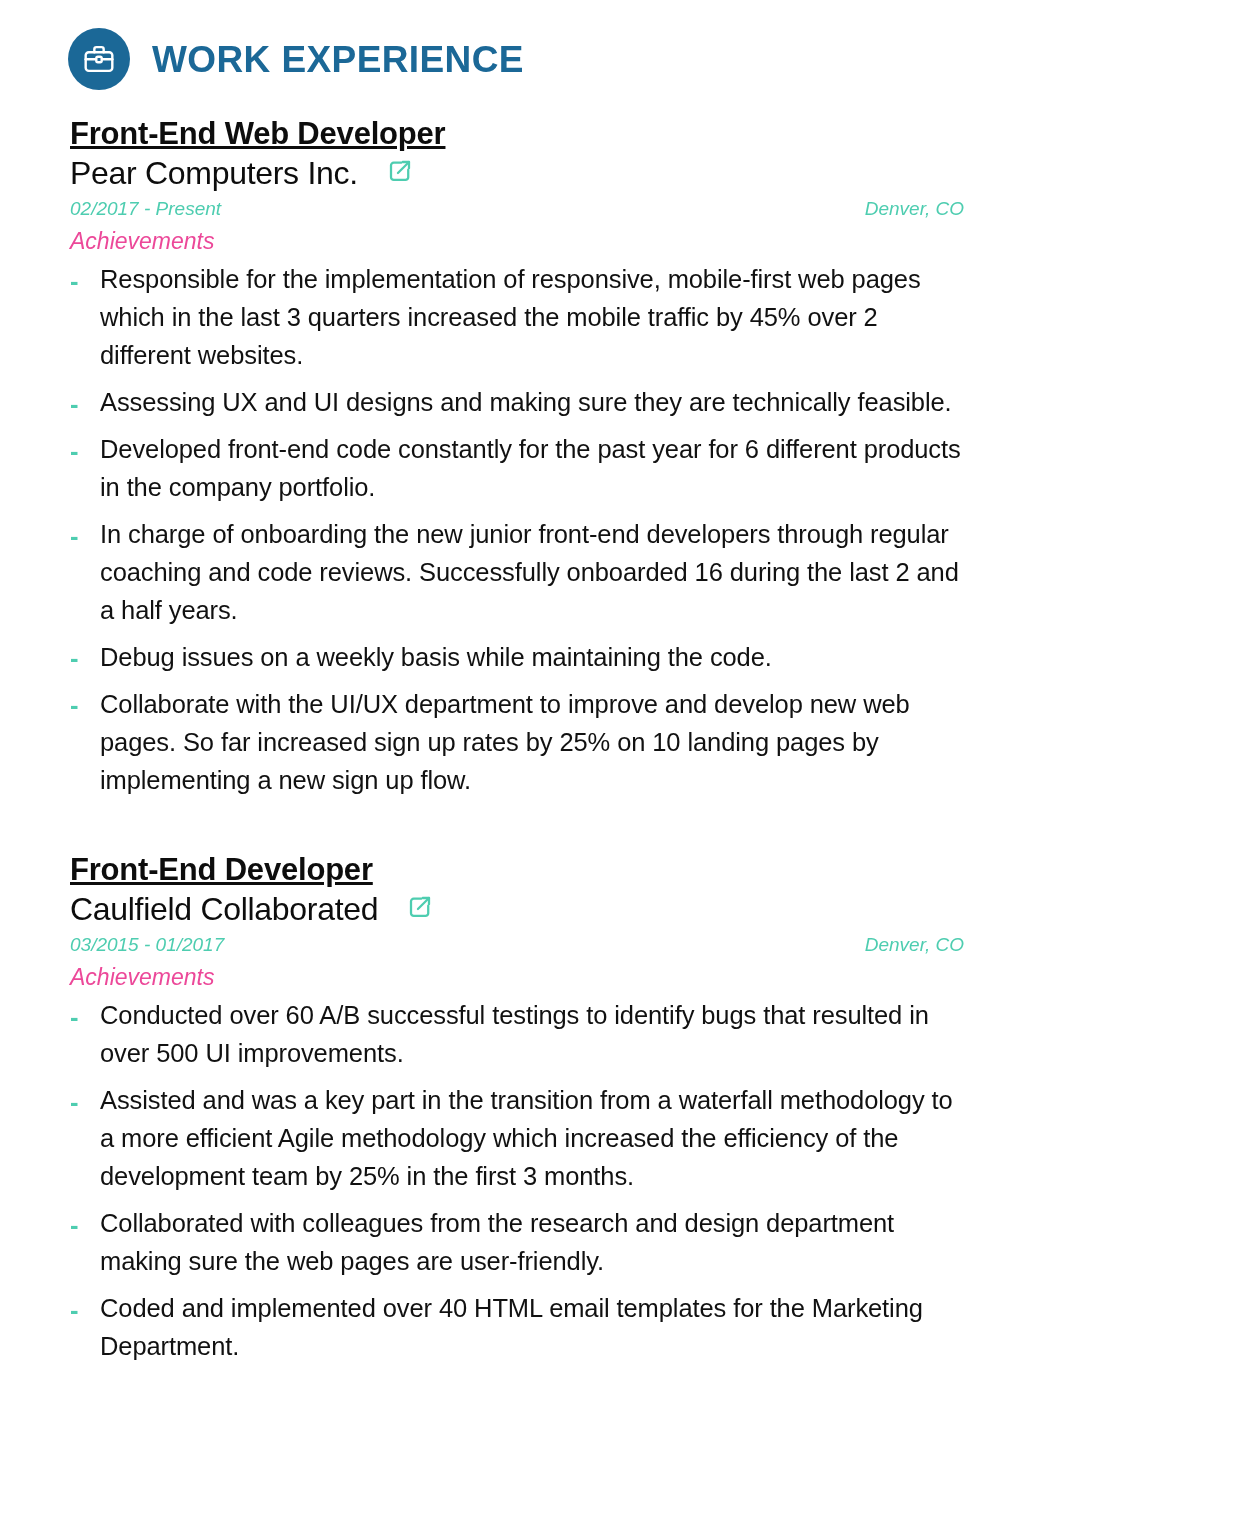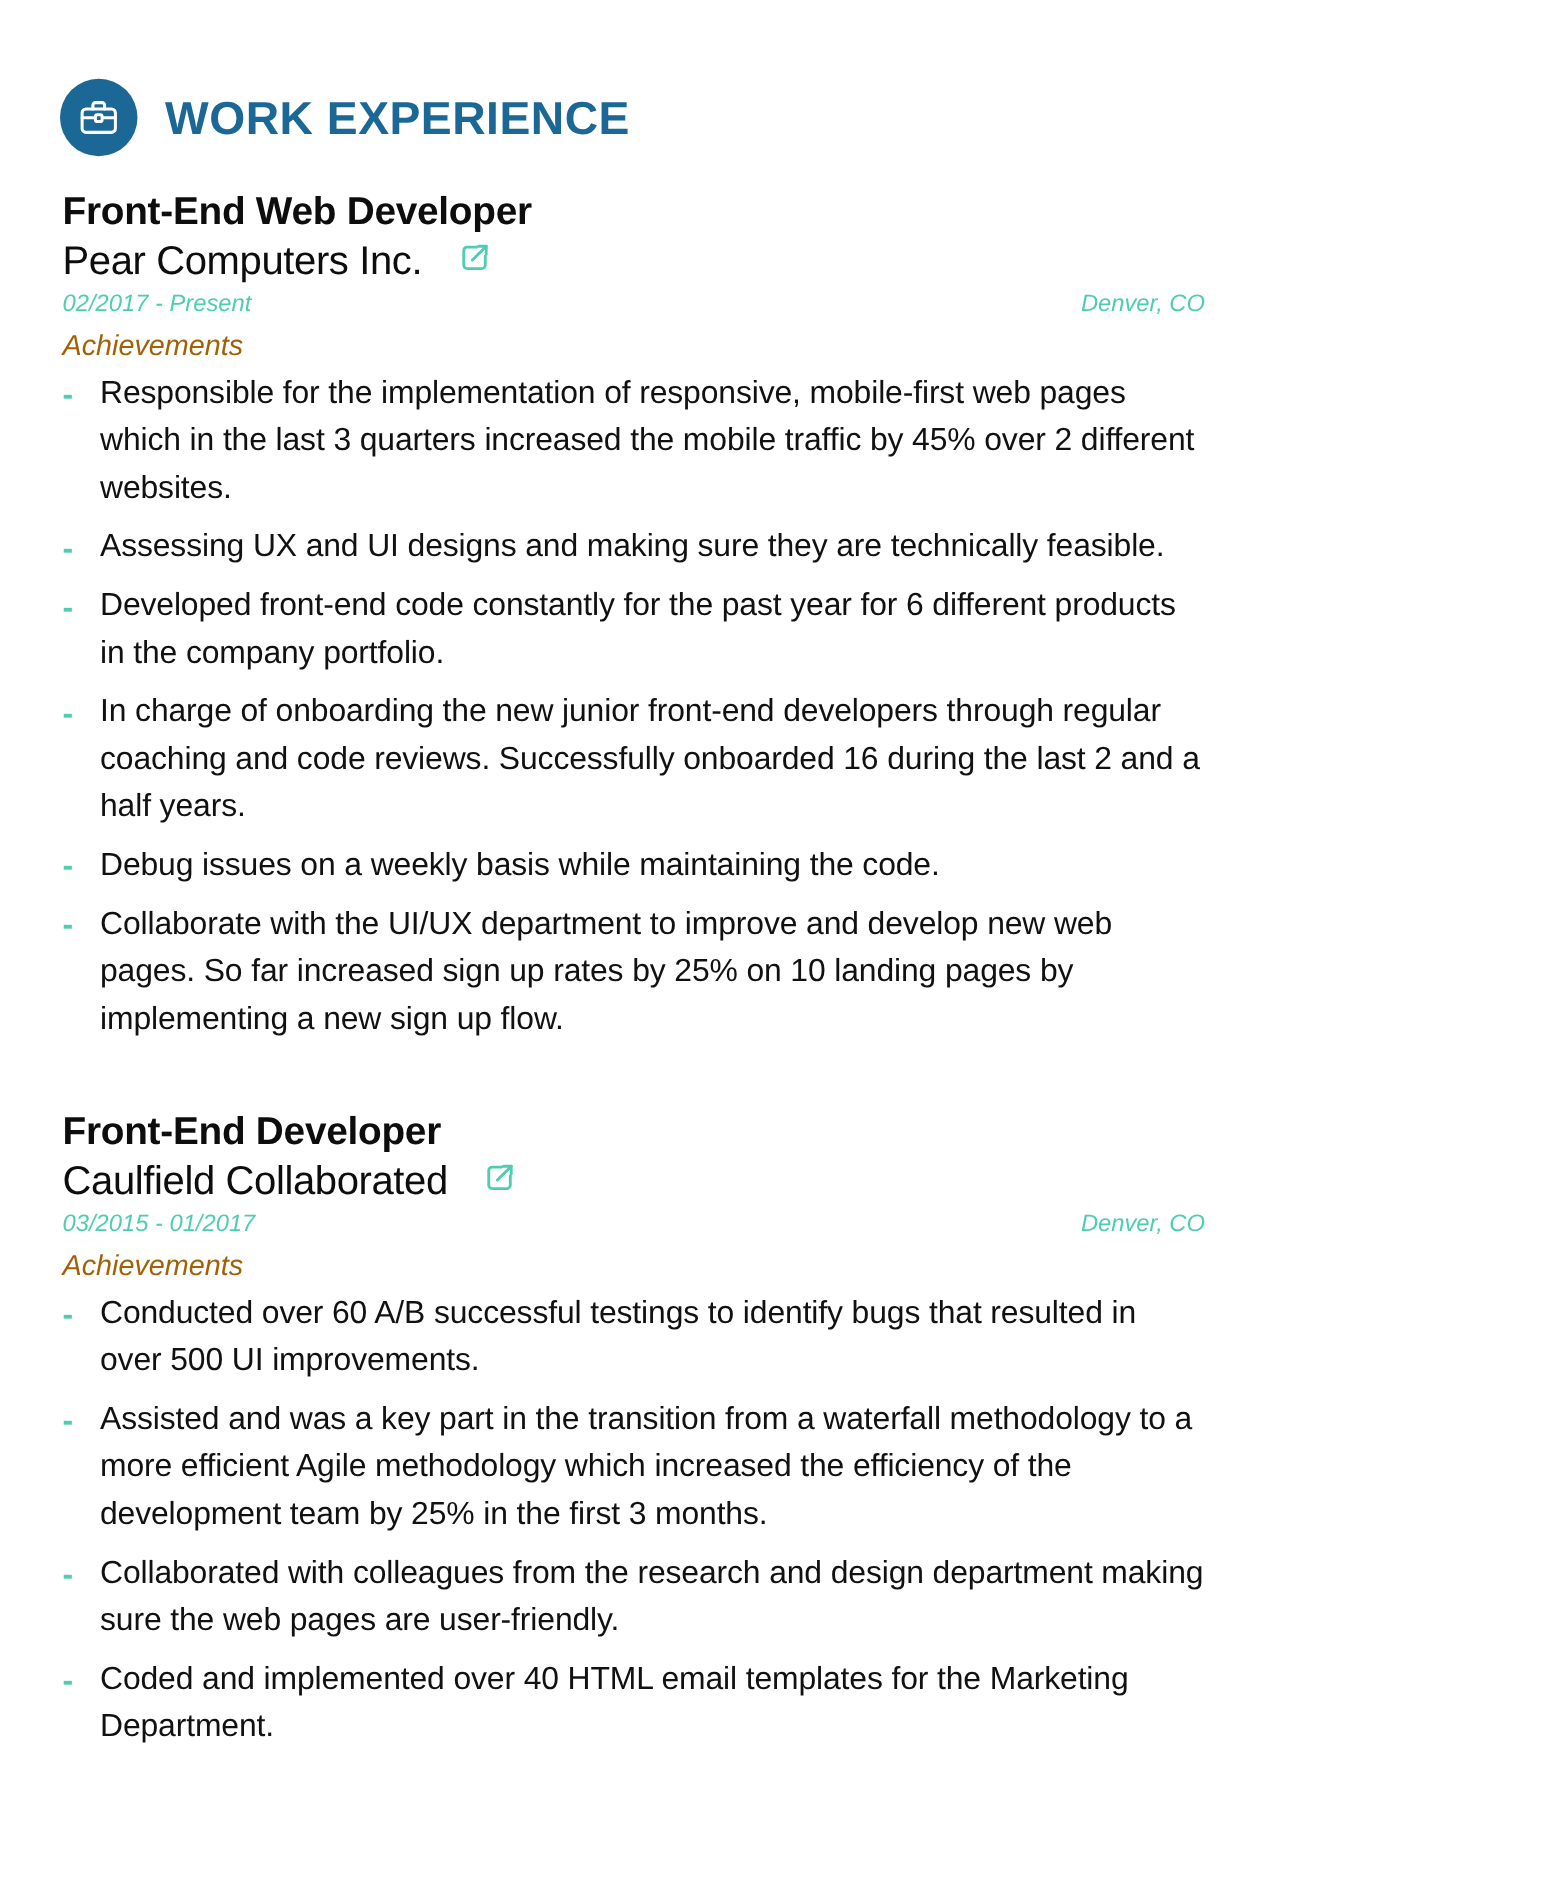--- a/index.html
+++ b/index.html
@@ -11,22 +11,21 @@
     width: 1250px;
     height: 1516px;
     font-family: "Liberation Sans", sans-serif;
     color: #111111;
     overflow: hidden;
   }
 
   .page {
     box-sizing: border-box;
     width: 1016px;
-    padding: 28px 52px 0 48px;
-    margin-top: 35px;
+    padding: 28px 52px 0 68px;
   }
 
   
   .section-header {
     display: flex;
     align-items: center;
     gap: 22px;
     margin-bottom: 26px;
   }
   .section-icon-circle {
@@ -53,20 +52,21 @@
   .job { margin-bottom: 6px; }
   .job + .job { margin-top: 52px; }
 
   .job-title {
     font-size: 31px;
     font-weight: bold;
     color: #0d0d0d;
     line-height: 1.16;
     margin: 0 0 2px 2px;
     letter-spacing: -0.2px;
+    text-decoration: underline;
   }
   .job-company-row {
     display: flex;
     align-items: center;
     gap: 29px;
     margin: 0 0 6px 2px;
   }
   .job-company {
     font-size: 32px;
     font-weight: normal;
@@ -93,21 +93,21 @@
     font-size: 19px;
     font-style: italic;
     color: #4ECDB0;
     letter-spacing: 0px;
   }
   .meta-location { text-align: center; }
 
   .achievements-label {
     font-size: 23px;
     font-style: italic;
-    color: #a16207;
+    color: #ec4899;
     margin: 8px 0 6px 2px;
   }
 
   
   .bullets {
     list-style: none;
     margin: 0;
     padding: 0;
   }
   .bullet {

